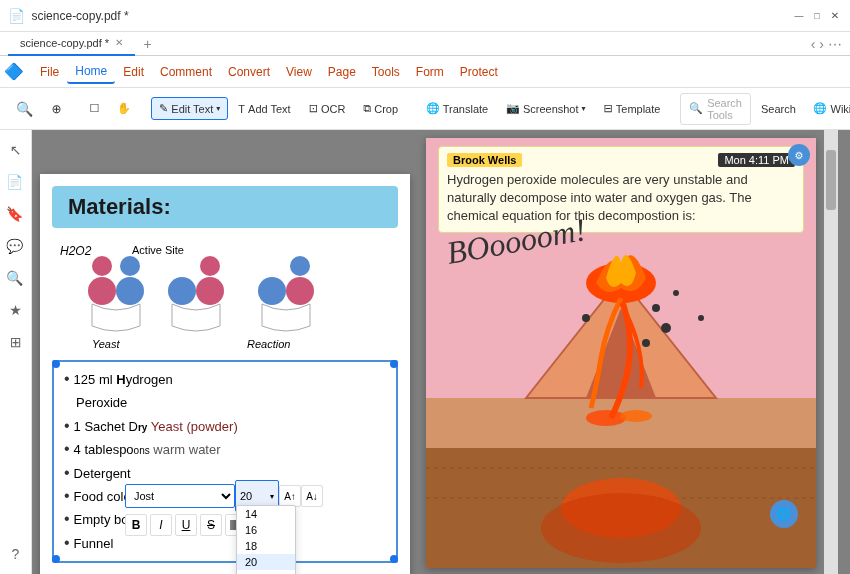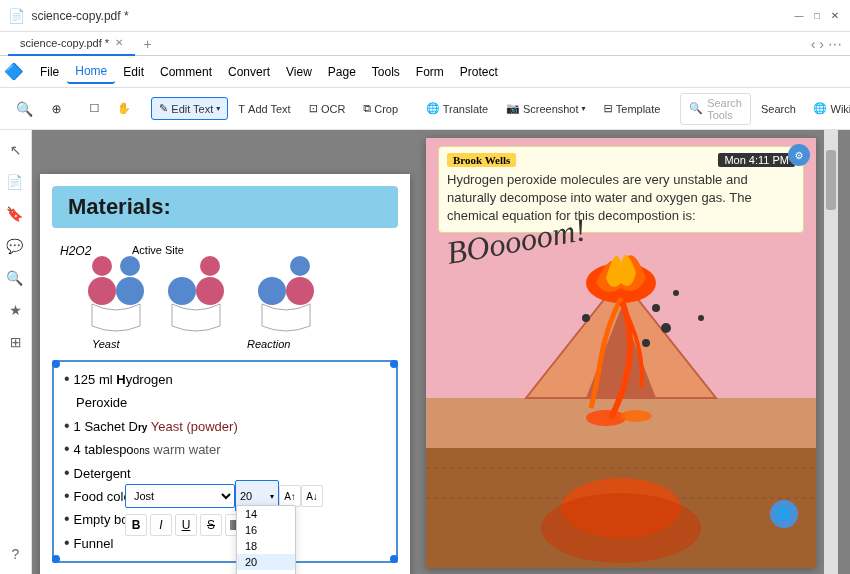--- a/index.html
+++ b/index.html
@@ -43,21 +43,21 @@
     .ribbon {
       height: 32px;
       background: #ffffff;
       display: flex;
       align-items: center;
       padding: 0 4px;
       border-bottom: 1px solid #e0e0e0;
     }
     .ribbon-menu { display: flex; align-items: center; }
     .ribbon-menu-item {
-      padding: 4px 8px; font-size: 12px; color: #000000; cursor: pointer;
+      padding: 4px 8px; font-size: 12px; color: #c2410c; cursor: pointer;
       border-radius: 3px; white-space: nowrap;
     }
 
     
     .toolbar {
       height: 42px;
       background: #ffffff;
       display: flex;
       align-items: center;
       padding: 0 8px;
@@ -213,21 +213,21 @@
       background: #fffde7;
       border: 1px solid #e0d88a;
       border-radius: 4px;
       padding: 6px 8px;
     }
     .chat-header {
       display: flex; justify-content: space-between; margin-bottom: 4px;
     }
     .chat-name {
       background: #ffd54f; padding: 1px 6px; border-radius: 2px;
-      font-size: 11px; font-weight: bold; font-family: Liberation Serif, serif;
+      font-size: 11px; font-weight: bold;
     }
     .chat-time {
       background: #333; color: white; padding: 1px 6px; border-radius: 2px;
       font-size: 11px;
     }
     .chat-text { font-size: 13px; color: #333; line-height: 1.4; }
     .scroll-thumb {
       width: 10px; margin: 2px; background: #aaa;
       border-radius: 3px; height: 60px; margin-top: 20px;
     }

